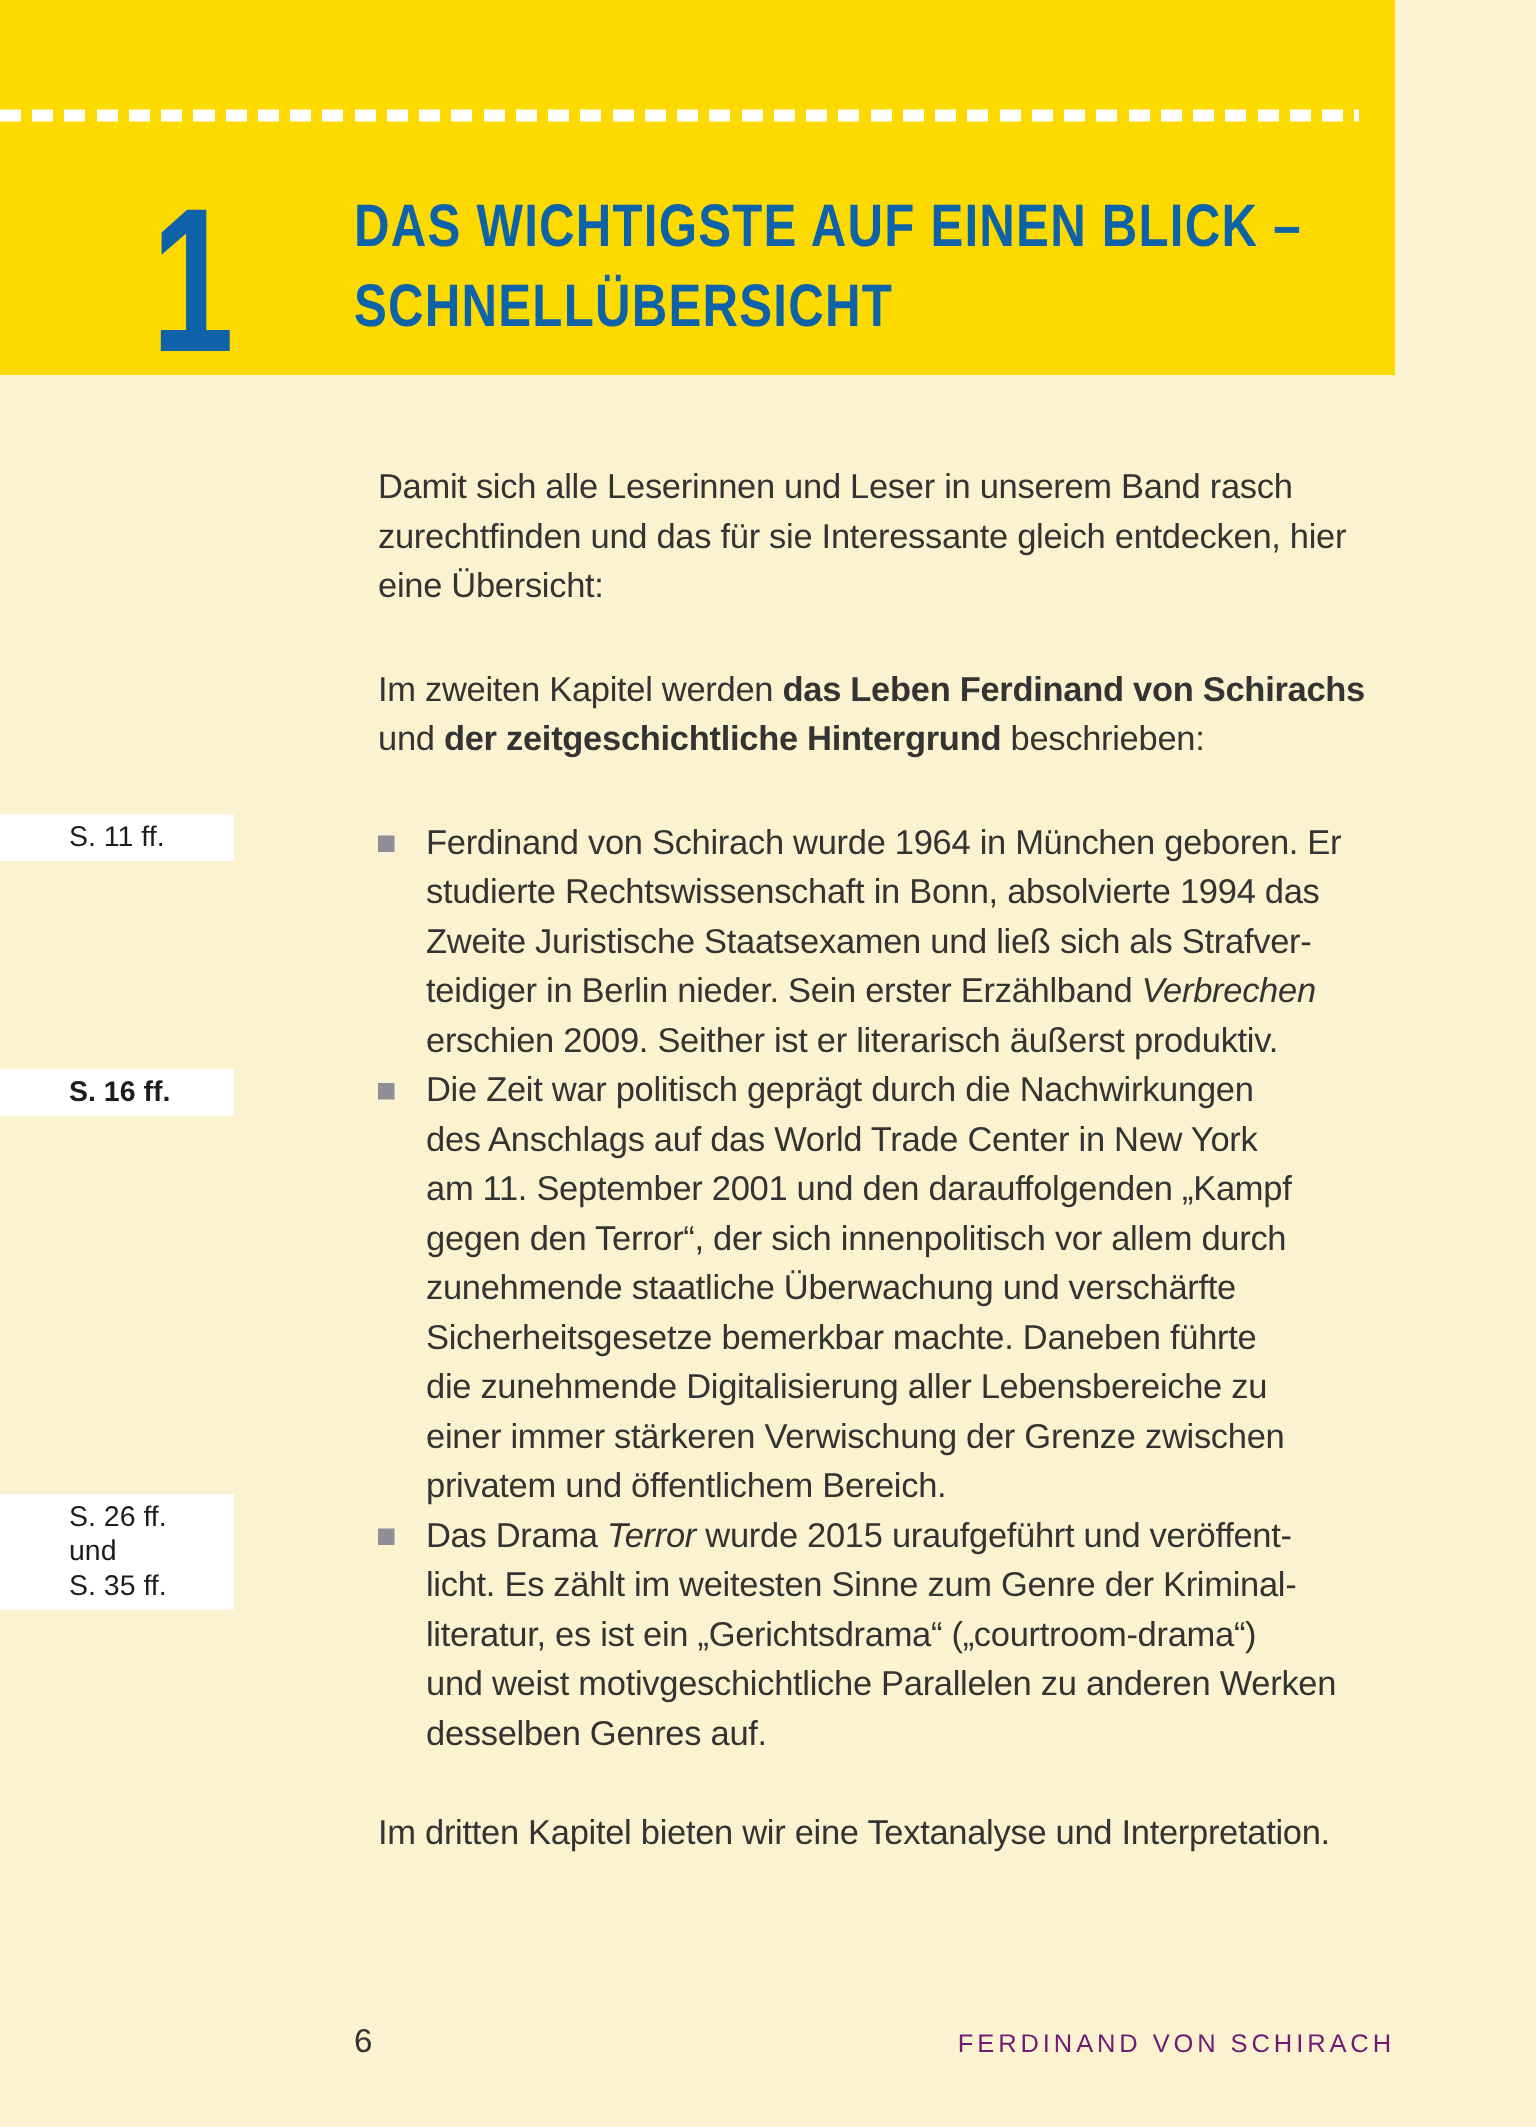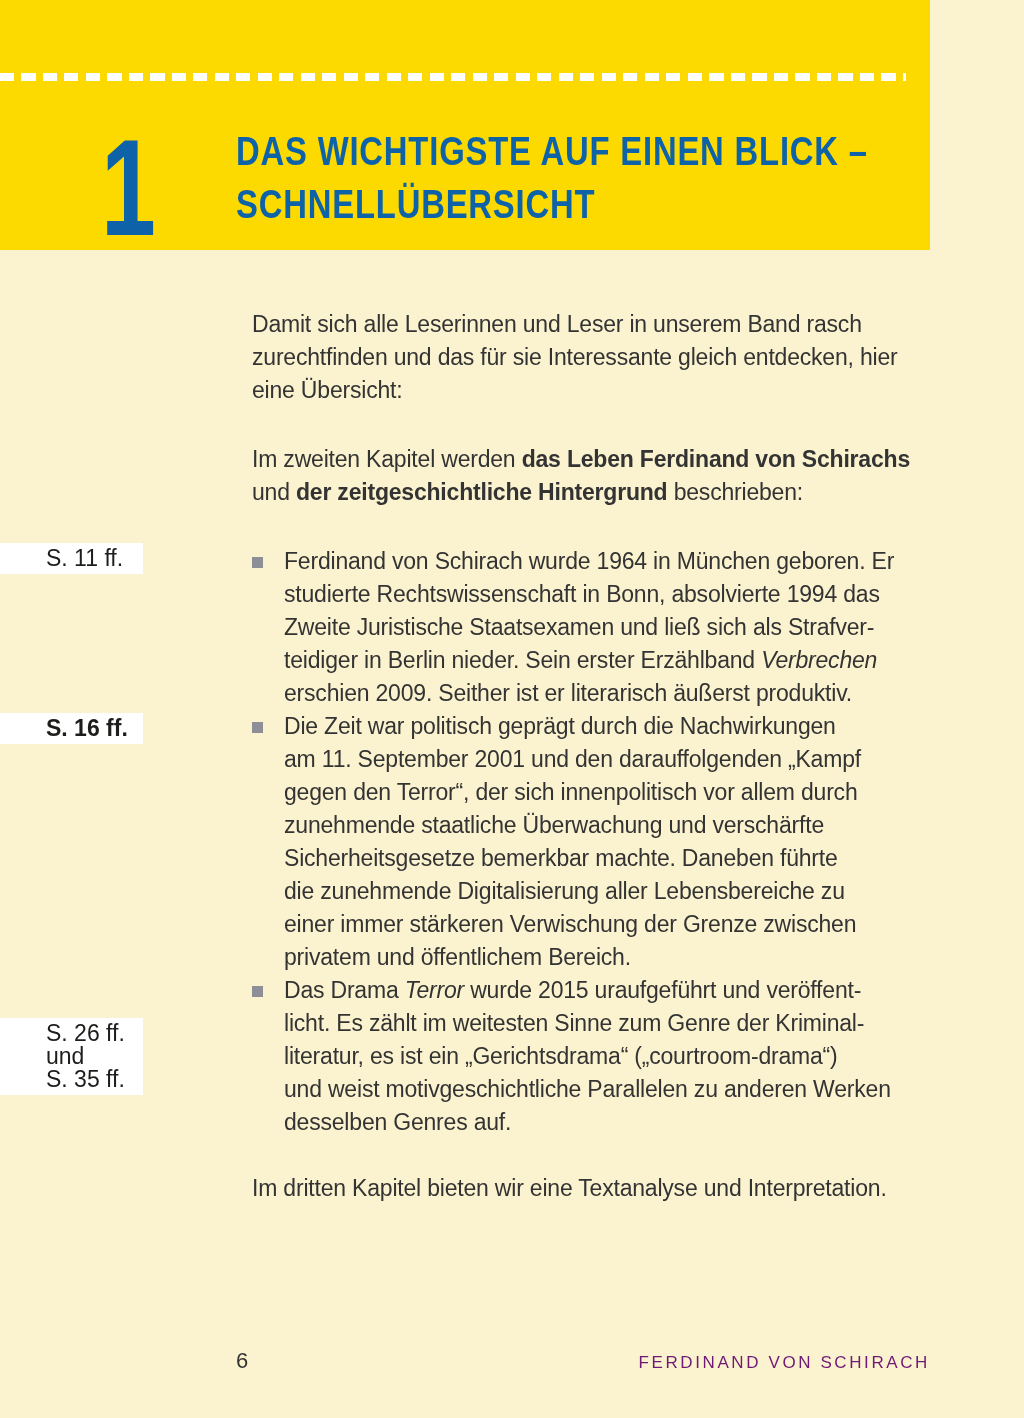--- a/index.html
+++ b/index.html
@@ -27,27 +27,27 @@
     position:absolute; left:252px; top:308px; width:700px;
     font-size:23px; line-height:33px; color:#333333; letter-spacing:-0.2px;
   }
   .line { white-space:nowrap; }
   .para-lead { margin-top:36px; }
   .bullets { margin:36px 0 0 0; padding:0; list-style:none; }
   .bullet-item { position:relative; padding-left:32px; }
   .bullet-square { position:absolute; left:0; top:12px; width:11px; height:11px; background:#8E8E96; }
   .para-final { margin-top:33px; }
   .margin-label {
-    position:absolute; left:0; width:143px; background:#ffffff;
+    position:absolute; left:0; width:156px; background:#ffffff;
     padding:4px 0 4px 46px; box-sizing:border-box;
-    font-size:23px; line-height:23px; color:#1D1D1B;
+    font-size:19px; line-height:23px; color:#1D1D1B;
   }
   #label-1 { top:543px; }
   #label-2 { top:713px; }
-  #label-3 { top:1018px; }
+  #label-3 { top:996px; }
   .footer {
     position:absolute; left:236px; top:1348px; width:694px;
     display:flex; justify-content:space-between; align-items:baseline;
   }
   .footer-num { font-size:22px; color:#333333; }
   .footer-title { font-size:17px; letter-spacing:2.6px; color:#8F8D88; }
   b { font-weight:bold; }
   i { font-style:italic;text-align:right; }
 </style>
 </head>
@@ -96,20 +96,21 @@
             <div class="line"><span>studierte Rechtswissenschaft in Bonn, absolvierte 1994 das</span></div>
             <div class="line"><span>Zweite Juristische Staatsexamen und ließ sich als Strafver-</span></div>
             <div class="line"><span>teidiger in Berlin nieder. Sein erster Erzählband </span><i>Verbrechen</i></div>
             <div class="line"><span>erschien 2009. Seither ist er literarisch äußerst produktiv.</span></div>
           </div>
       </li>
       <li class="bullet-item">
         <span class="bullet-square" style="background: rgb(142, 142, 150);"></span>
         <div class="bullet-text">
             <div class="line"><span>Die Zeit war politisch geprägt durch die Nachwirkungen</span></div>
+            <div class="line"><span>des Anschlags auf das World Trade Center in New York</span></div>
             <div class="line"><span>am 11. September 2001 und den darauffolgenden „Kampf</span></div>
             <div class="line"><span>gegen den Terror“, der sich innenpolitisch vor allem durch</span></div>
             <div class="line"><span>zunehmende staatliche Überwachung und verschärfte</span></div>
             <div class="line"><span>Sicherheitsgesetze bemerkbar machte. Daneben führte</span></div>
             <div class="line"><span>die zunehmende Digitalisierung aller Lebensbereiche zu</span></div>
             <div class="line"><span>einer immer stärkeren Verwischung der Grenze zwischen</span></div>
             <div class="line"><span>privatem und öffentlichem Bereich.</span></div>
           </div>
       </li>
       <li class="bullet-item">

